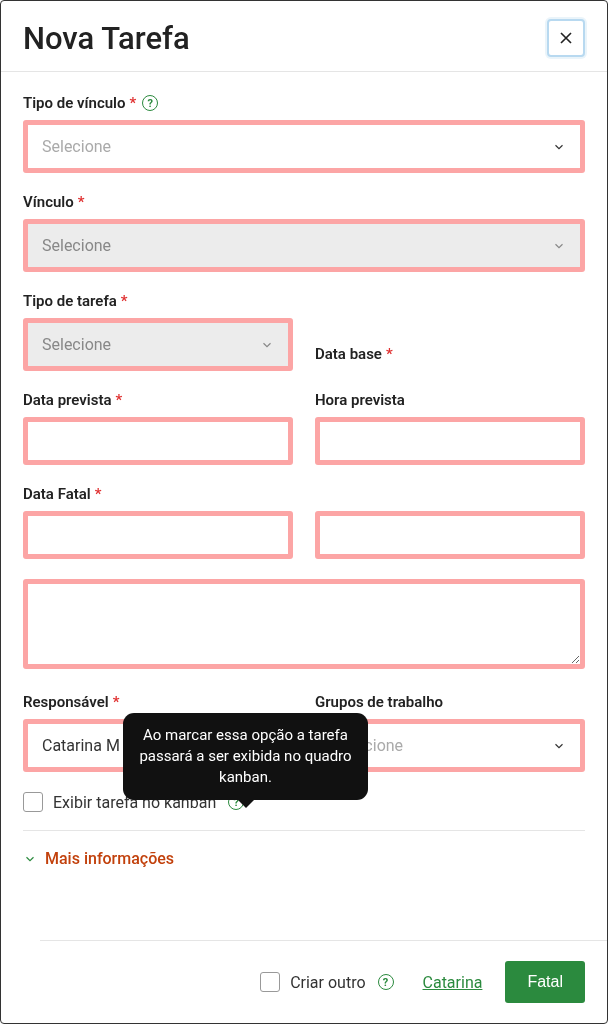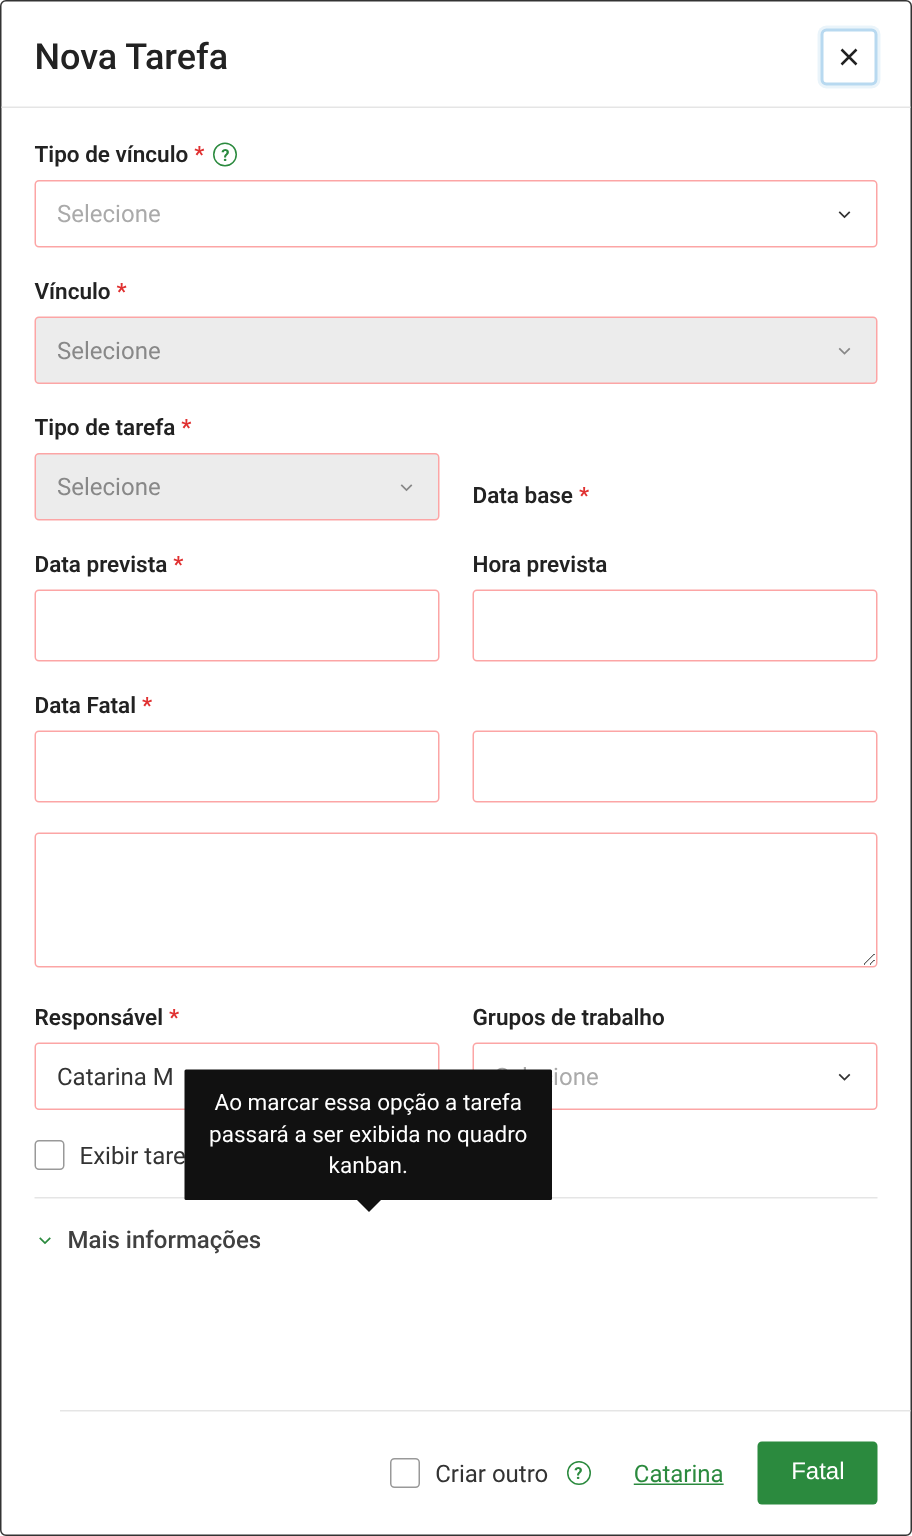--- a/index.html
+++ b/index.html
@@ -20,21 +20,21 @@
     flex-direction: column;
   }
   .modal-header {
     display: flex;
     justify-content: space-between;
     align-items: center;
     padding: 18px 22px 14px 22px;
     border-bottom: 1px solid #e5e5e5;
   }
   .modal-title {
-    font-size: 24px;
+    font-size: 31px;
     font-weight: 500;
     color: #222;
   }
   .close-btn {
     width: 38px;
     height: 38px;
     border: 2px solid #b8d9f0;
     border-radius: 4px;
     background: #fff;
     display: flex;
@@ -79,21 +79,21 @@
     display: inline-flex;
     align-items: center;
     justify-content: center;
     color: #2b8a3e;
     font-size: 11px;
     font-weight: 700;
     margin-left: 2px;
   }
   .select, .input, .textarea {
     width: 100%;
-    border: 1px solid #fca5a5;
+    border: 5px solid #fca5a5;
     border-radius: 3px;
     padding: 12px 14px;
     font-size: 16px;
     color: #333;
     background: #fff;
     font-family: inherit;
   }
   .select {
     display: flex;
     align-items: center;
@@ -140,21 +140,21 @@
   }
   hr.divider {
     border: none;
     border-top: 1px solid #e5e5e5;
     margin: 18px 0;
   }
   .more-info {
     display: flex;
     align-items: center;
     gap: 8px;
-    color: #404040;
+    color: #c2410c;
     font-size: 16px;
     font-weight: 500;
     cursor: pointer;
     margin-bottom: 10px;
   }
   .more-info svg { stroke: #2b8a3e; }
   .modal-footer {
     border-top: 1px solid #e5e5e5;
     padding: 20px 22px;
     display: flex;
@@ -184,21 +184,21 @@
     font-size: 16px;
     font-weight: 500;
     cursor: pointer;
   }
   .tooltip {
     position: absolute;
     background: #111;
     color: #fff;
     font-size: 15px;
     padding: 12px 16px;
-    border-radius: 1px;
+    border-radius: 11px;
     width: 245px;
     text-align: center;
     line-height: 1.4;
     left: 123px;
     top: 713px;
     z-index: 10;
   }
   .tooltip::after {
     content: "";
     position: absolute;

